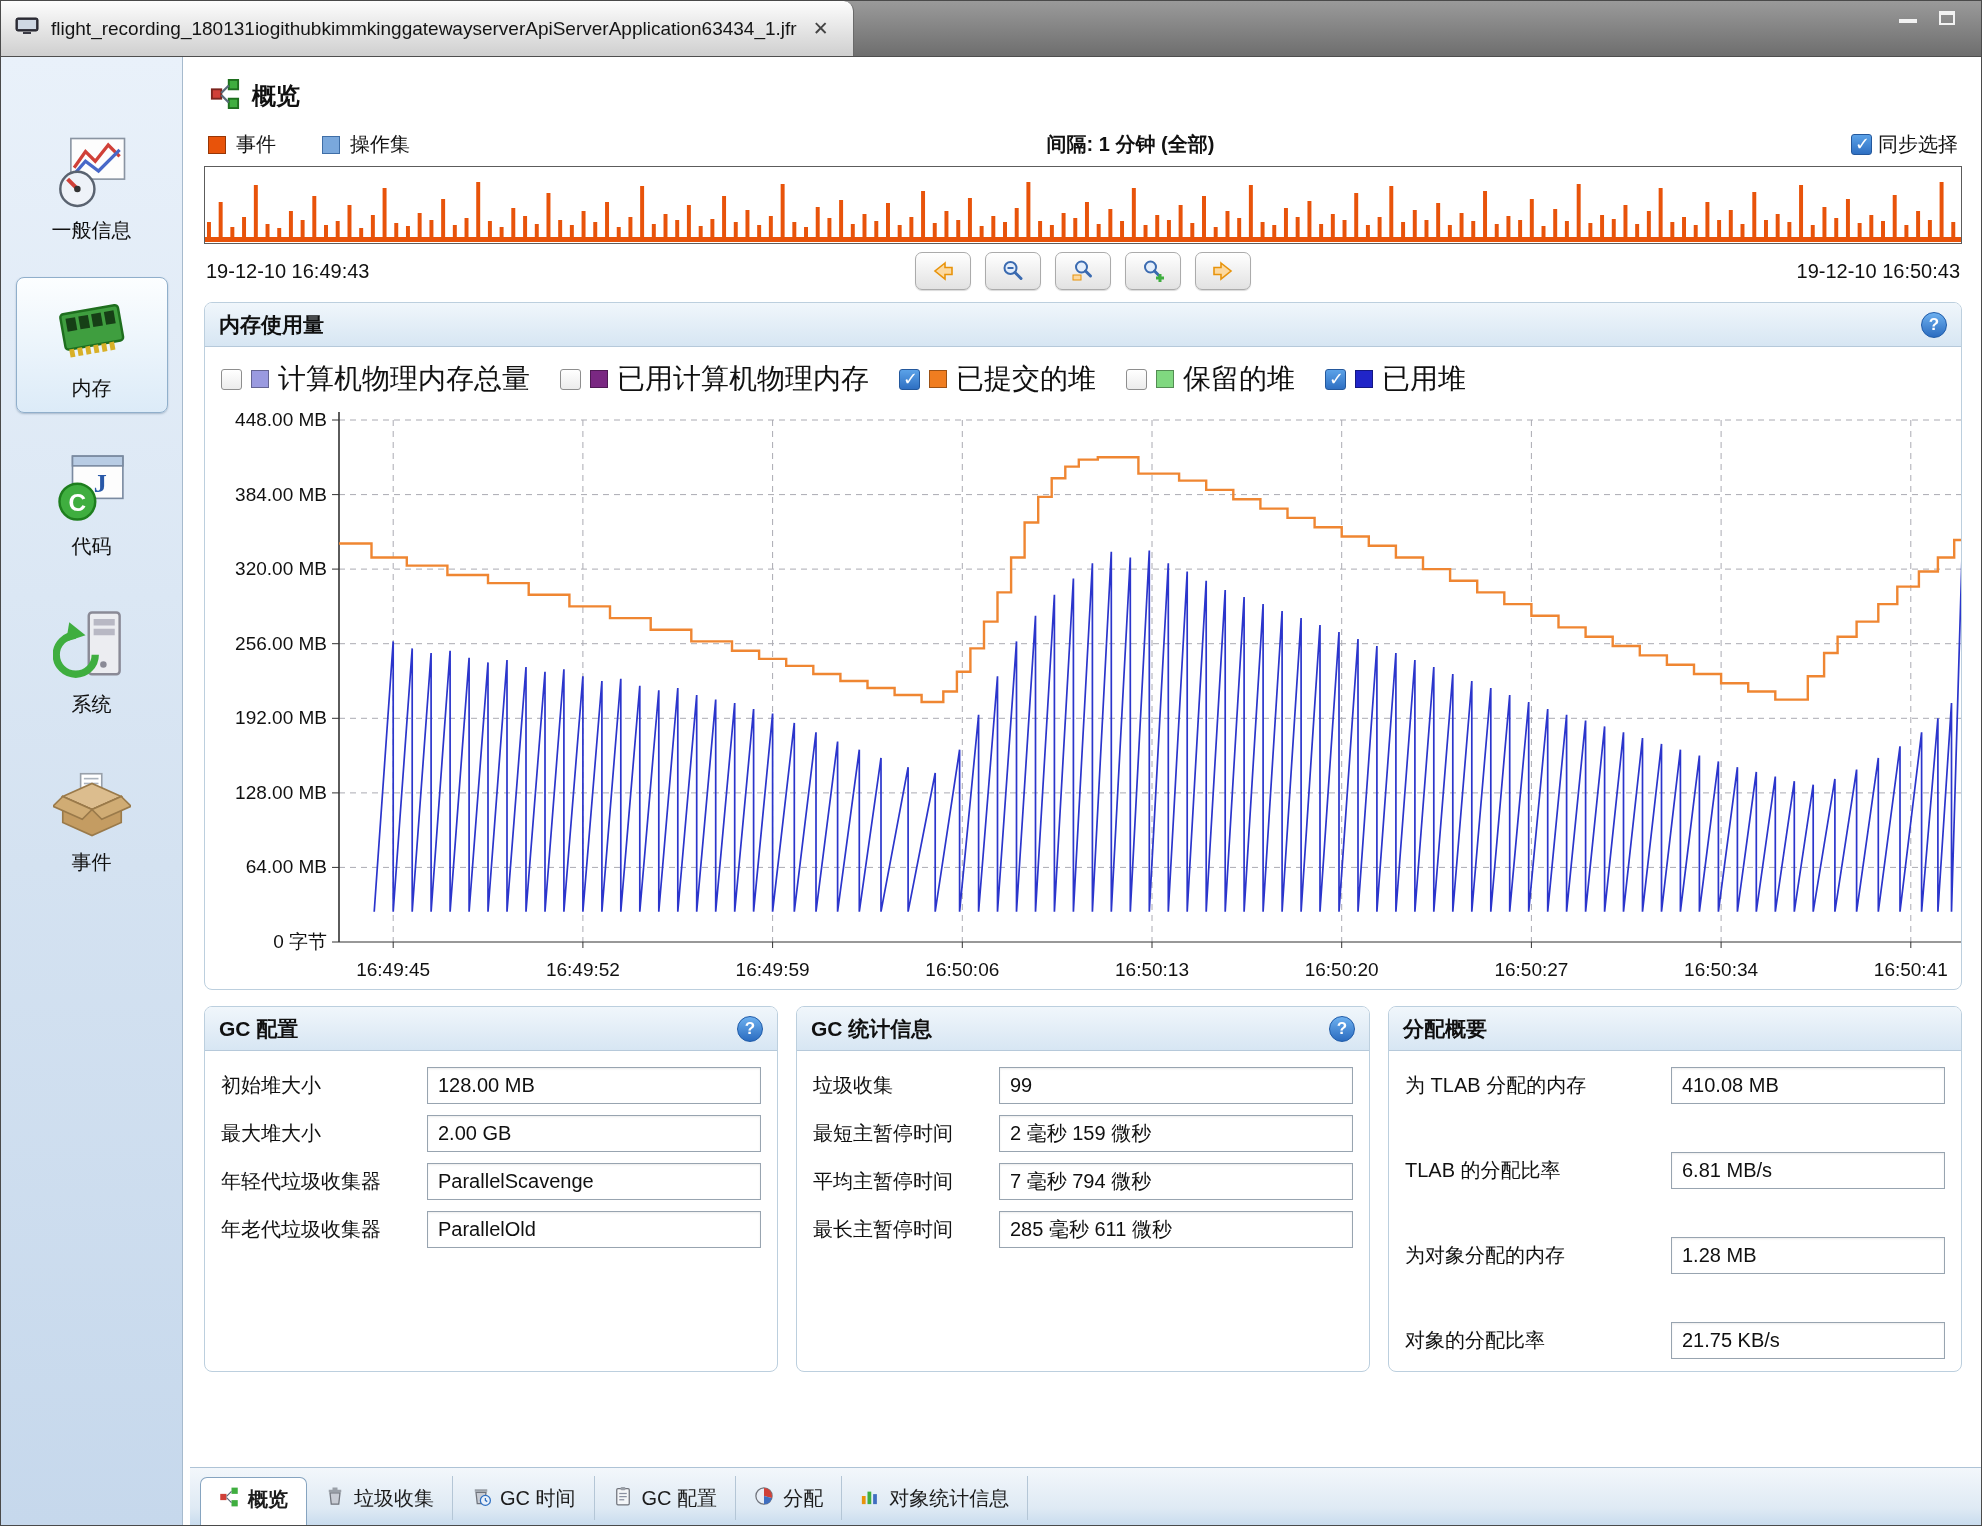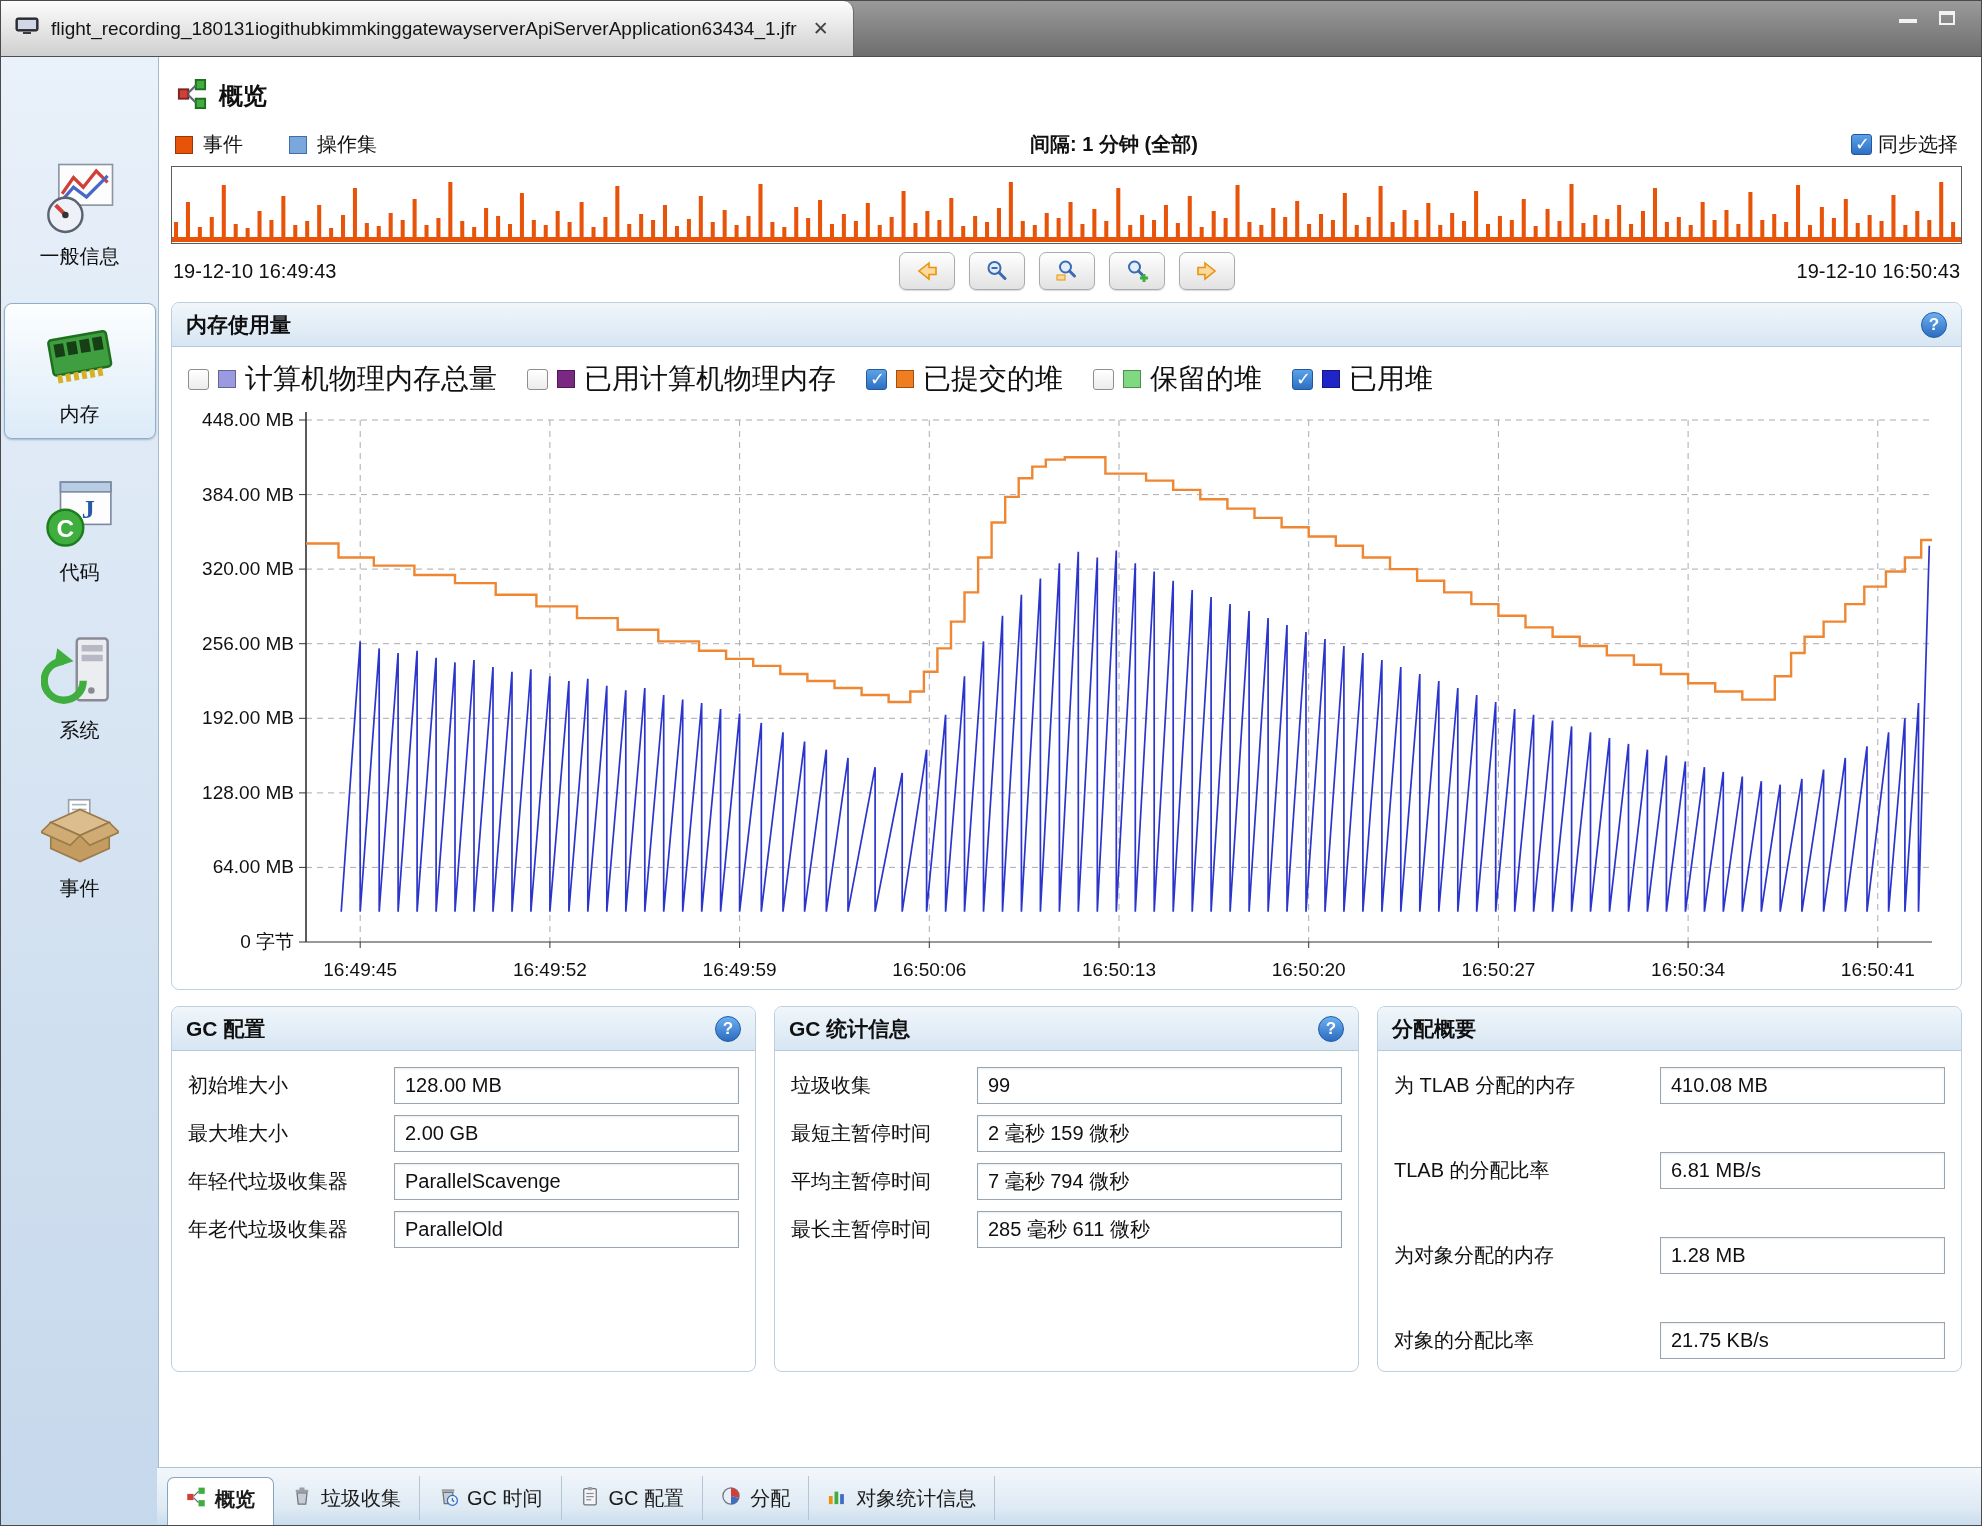--- a/index.html
+++ b/index.html
@@ -11,28 +11,28 @@
   .tab { display: flex; align-items: center; gap: 12px; padding: 0 20px 0 14px; background: linear-gradient(#fdfdfd, #cfcfcf); border-right: 1px solid #6a6a6a; border-radius: 0 10px 0 0; font-size: 19px; color: #141414; max-width: 1100px; }
   .tab-close { color: #444; font-size: 19px; padding: 2px 4px; cursor: pointer; }
   .win-controls { margin-left: auto; display: flex; gap: 22px; padding: 10px 26px 0 0; }
   .wc-min { width: 18px; height: 4px; background: #f2f2f2; margin-top: 8px; }
   .wc-max { width: 16px; height: 14px; border: 2px solid #f2f2f2; border-top-width: 4px; }
 
   
   .body { flex: 1; display: flex; min-height: 0; }
 
   
-  .sidebar { width: 158px; flex: 0 0 auto; background: linear-gradient(180deg, #e9f1fa 0%, #d4e2f1 55%, #c6d8ec 100%); border-right: 1px solid #a6bacd; display: flex; flex-direction: column; align-items: center; padding-top: 88px; }
+  .sidebar { width: 182px; flex: 0 0 auto; background: linear-gradient(180deg, #e9f1fa 0%, #d4e2f1 55%, #c6d8ec 100%); border-right: 1px solid #a6bacd; display: flex; flex-direction: column; align-items: center; padding-top: 62px; }
   .side-item { width: 152px; display: flex; flex-direction: column; align-items: center; gap: 7px; padding: 12px 0 10px; margin-bottom: 22px; border-radius: 8px; border: 1px solid transparent; cursor: pointer; }
   .side-item.selected { background: linear-gradient(#fcfeff, #dcebf8); border: 1px solid #90afcb; box-shadow: 0 1px 2px rgba(60,90,120,.35); }
   .side-label { font-size: 20px; color: #111; }
   .side-icon svg { display: block; }
 
   
-  .main { flex: 1; display: flex; flex-direction: column; background: #fff; padding: 0 19px 0 12px; min-width: 0; }
+  .main { flex: 1; display: flex; flex-direction: column; background: #fff; padding: 0 19px 0 21px; min-width: 0; }
 
   .page-header { display: flex; align-items: center; gap: 12px; padding: 22px 0 8px 6px; }
   .page-header h1 { font-size: 24px; font-weight: bold; color: #101010; }
 
   .legend-row { display: flex; align-items: center; padding: 10px 4px 8px; font-size: 20px; color: #111; }
   .legend-left { display: flex; align-items: center; gap: 10px; }
   .legend-swatch { width: 18px; height: 18px; display: inline-block; border: 1px solid rgba(0,0,0,.35); }
   .legend-gap { width: 26px; }
   .interval { margin: 0 auto; font-weight: bold; }
   .sync { display: flex; align-items: center; gap: 6px; }

